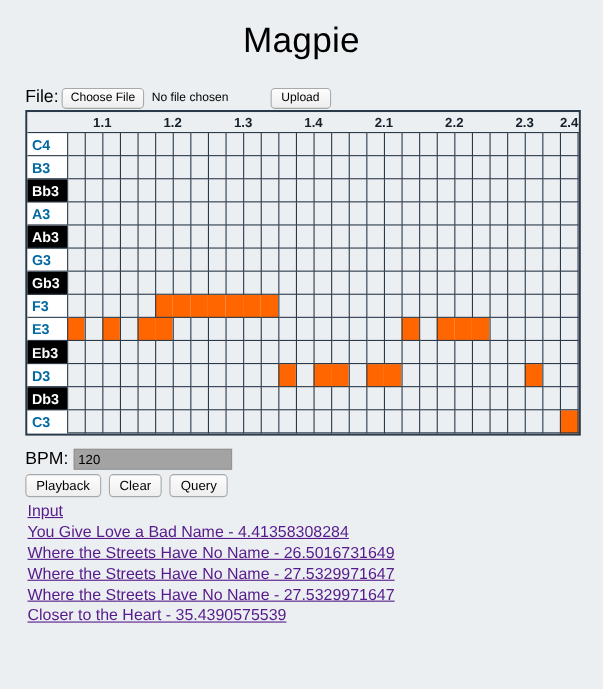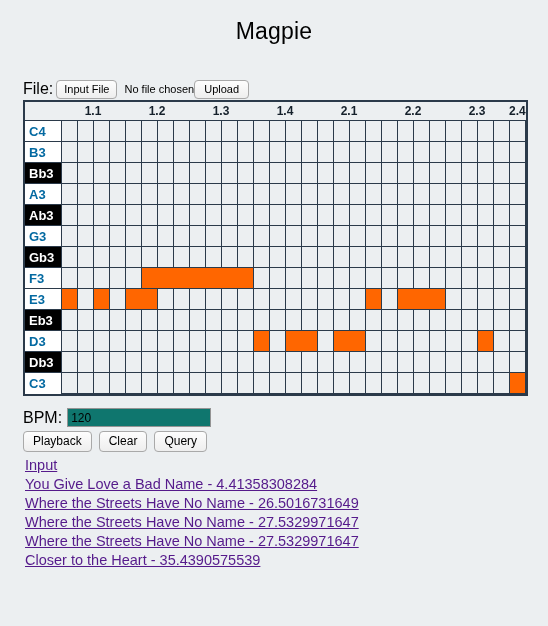--- a/index.html
+++ b/index.html
@@ -11,21 +11,21 @@
     height: 626px;
     background: #eceff1;
     font-family: "Liberation Sans", sans-serif;
     font-size: 13px;
     color: #000;
     overflow: hidden;
   }
 
   #app-title {
     text-align: center;
-    font-size: 23px;
+    font-size: 32px;
     font-weight: normal;
     margin: 0;
     padding-top: 18px;
     letter-spacing: 0.2px;
     color: #000;
   }
 
   .file-row {
     display: flex;
     align-items: center;
@@ -48,20 +48,21 @@
     color: #000;
     line-height: 14px;
     cursor: default;
   }
   .file-status {
     font-size: 11px;
     margin-left: 7px;
     color: #000;
   }
   .upload-btn {
+    margin-left: 38px;
     padding: 1px 9px 2px 9px;
   }
 
   
   #grid-wrap {
     position: absolute;
     left: 23px;
     top: 100px;
     border: 2px solid #2b3a4a;
     background: #eceff1;
@@ -127,21 +128,21 @@
     font-size: 16px;
     margin-right: 5px;
   }
   #bpm-input {
     font-family: "Liberation Sans", sans-serif;
     font-size: 12px;
     width: 136px;
     height: 15px;
     padding: 1px 3px;
     border: 1px solid #949494;
-    background: #0f766e;
+    background: #a3a3a3;
     color: #000;
   }
 
   .btn-row {
     position: absolute;
     left: 23px;
     top: 431px;
     display: flex;
     gap: 7px;
   }
@@ -167,21 +168,21 @@
     cursor: pointer;
   }
 </style>
 </head>
 <body>
 
 <h1 id="app-title">Magpie</h1>
 
 <div class="file-row">
   <span class="file-label">File:</span>
-  <button class="native-btn">Input File</button>
+  <button class="native-btn">Choose File</button>
   <span class="file-status">No file chosen</span>
   <button class="native-btn upload-btn">Upload</button>
 </div>
 
 <div id="grid-wrap">
   <table class="grid">
     <thead>
       <tr id="beat-row">
           <td class="hdr-cell hdr-blank"></td>
           <td class="hdr-cell" colspan="4">1.1</td>

